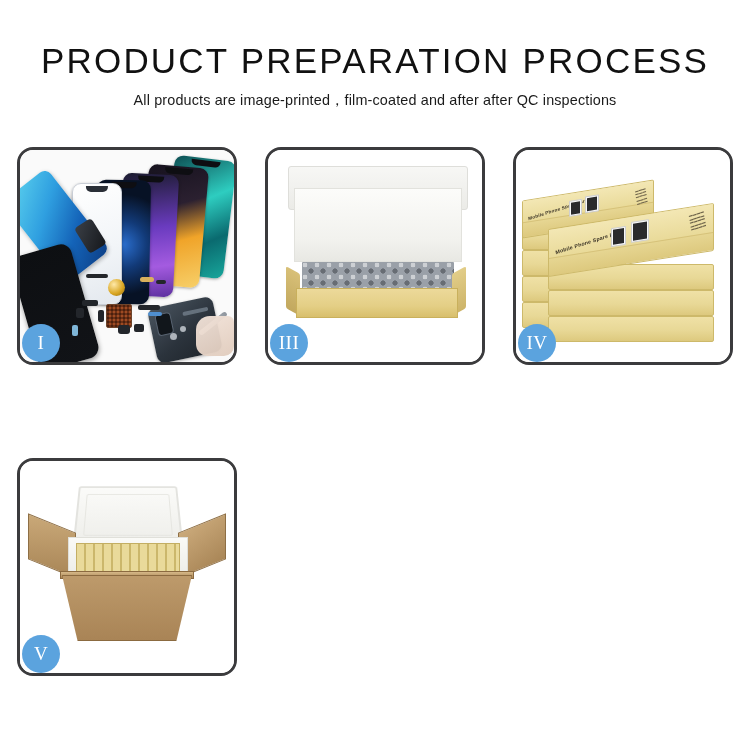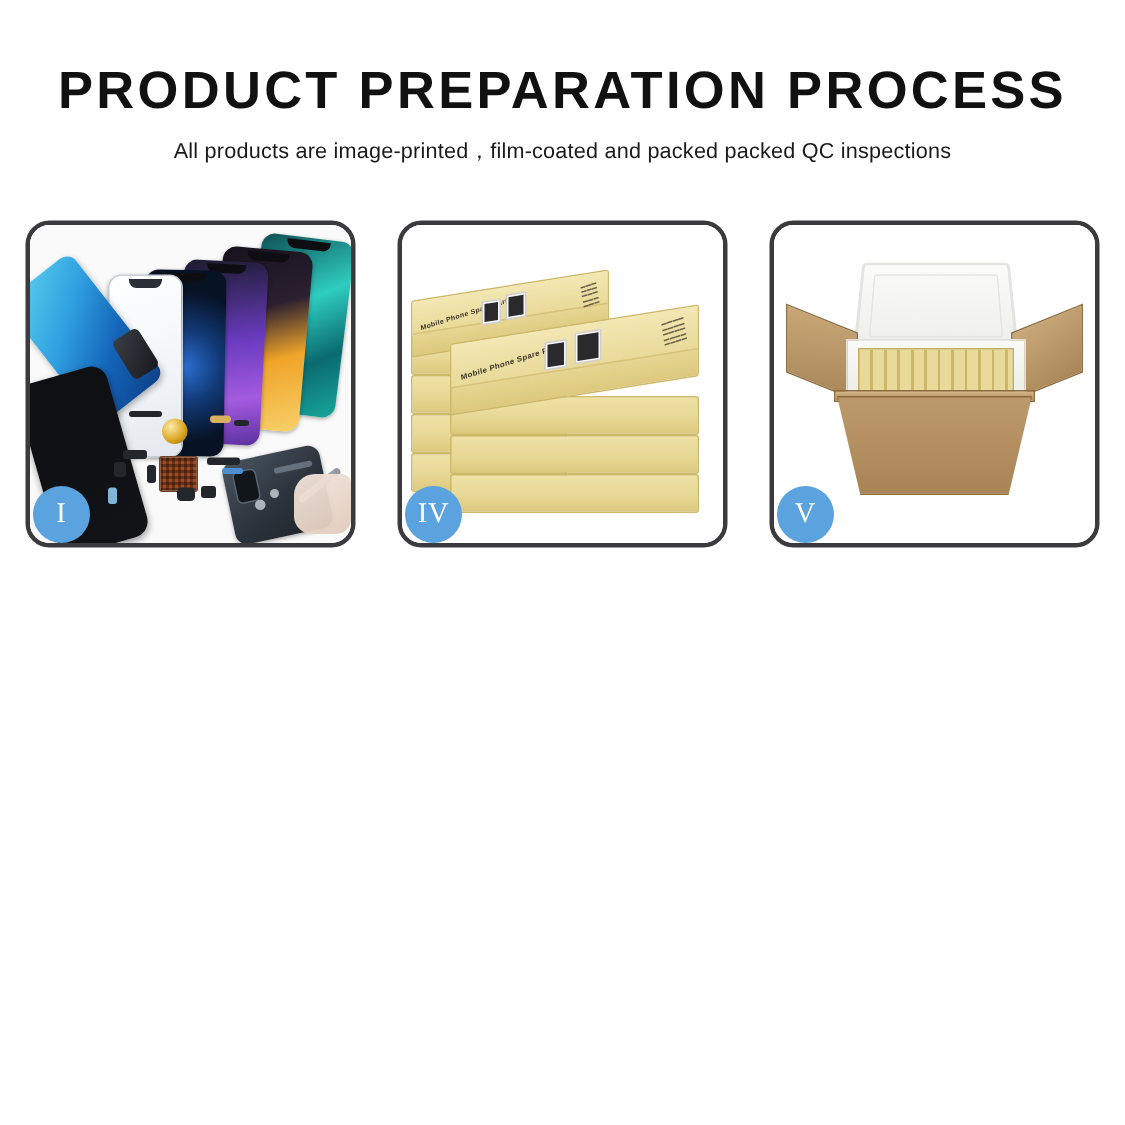--- a/index.html
+++ b/index.html
@@ -13,21 +13,21 @@
     position: relative;
     width: 750px; height: 750px;
     background: #ffffff;
   }
 
   
   .header { position: absolute; left: 0; top: 0; width: 750px; text-align: center; }
   .title {
     font-size: 35px;
     letter-spacing: 2.2px;
-    font-weight: 700;
+    font-weight: 400;
     color: #111111;
     margin-top: 42px;
     line-height: 1.08;
     white-space: nowrap;
   }
   .subtitle {
     font-size: 14.4px;
     color: #1a1a1a;
     margin-top: 11px;
     letter-spacing: 0.15px;
@@ -347,21 +347,21 @@
     background: rgba(140,113,70,.75); border-radius: 1px;
   }
 </style>
 </head>
 <body>
 
 <div id="page">
 
   <div class="header">
     <div class="title">PRODUCT PREPARATION PROCESS</div>
-    <div class="subtitle">All products are image-printed，film-coated and packed packed QC inspections</div>
+    <div class="subtitle">All products are image-printed，film-coated and after after QC inspections</div>
   </div>
 
   <div class="grid">
 
     <div class="panel">
       <div class="panel-inner p1">
         <div class="ph ph-teal">
             <span class="notch"></span>
           </div>
         <div class="ph ph-orange">
@@ -405,20 +405,31 @@
         <span class="prt lt" style="left:150px;bottom:22px;width:7px;height:7px;border-radius:50%;"></span>
         <span class="prt lt" style="left:160px;bottom:30px;width:6px;height:6px;border-radius:50%;"></span>
 
         <span class="tool"></span>
         <span class="hand"></span>
       </div>
       <div class="badge">I</div>
     </div>
 
 
+    <div class="panel">
+      <div class="panel-inner p3">
+        <div class="b3-lidback"></div>
+        <div class="b3-foam"></div>
+        <div class="b3-bubble"></div>
+        <div class="b3-left"></div>
+        <div class="b3-right"></div>
+        <div class="b3-front"></div>
+      </div>
+      <div class="badge">III</div>
+    </div>
 
     <div class="panel">
       <div class="panel-inner p4">
         <div class="stack">
 
           <div class="sbox" style="left:0px;  top:56px;  width:104px; height:26px;"></div>
           <div class="sbox" style="left:0px;  top:82px;  width:104px; height:26px;"></div>
           <div class="sbox" style="left:0px;  top:108px; width:104px; height:26px;"></div>
           <div class="sbox" style="left:0px;  top:134px; width:104px; height:26px;"></div>
 

